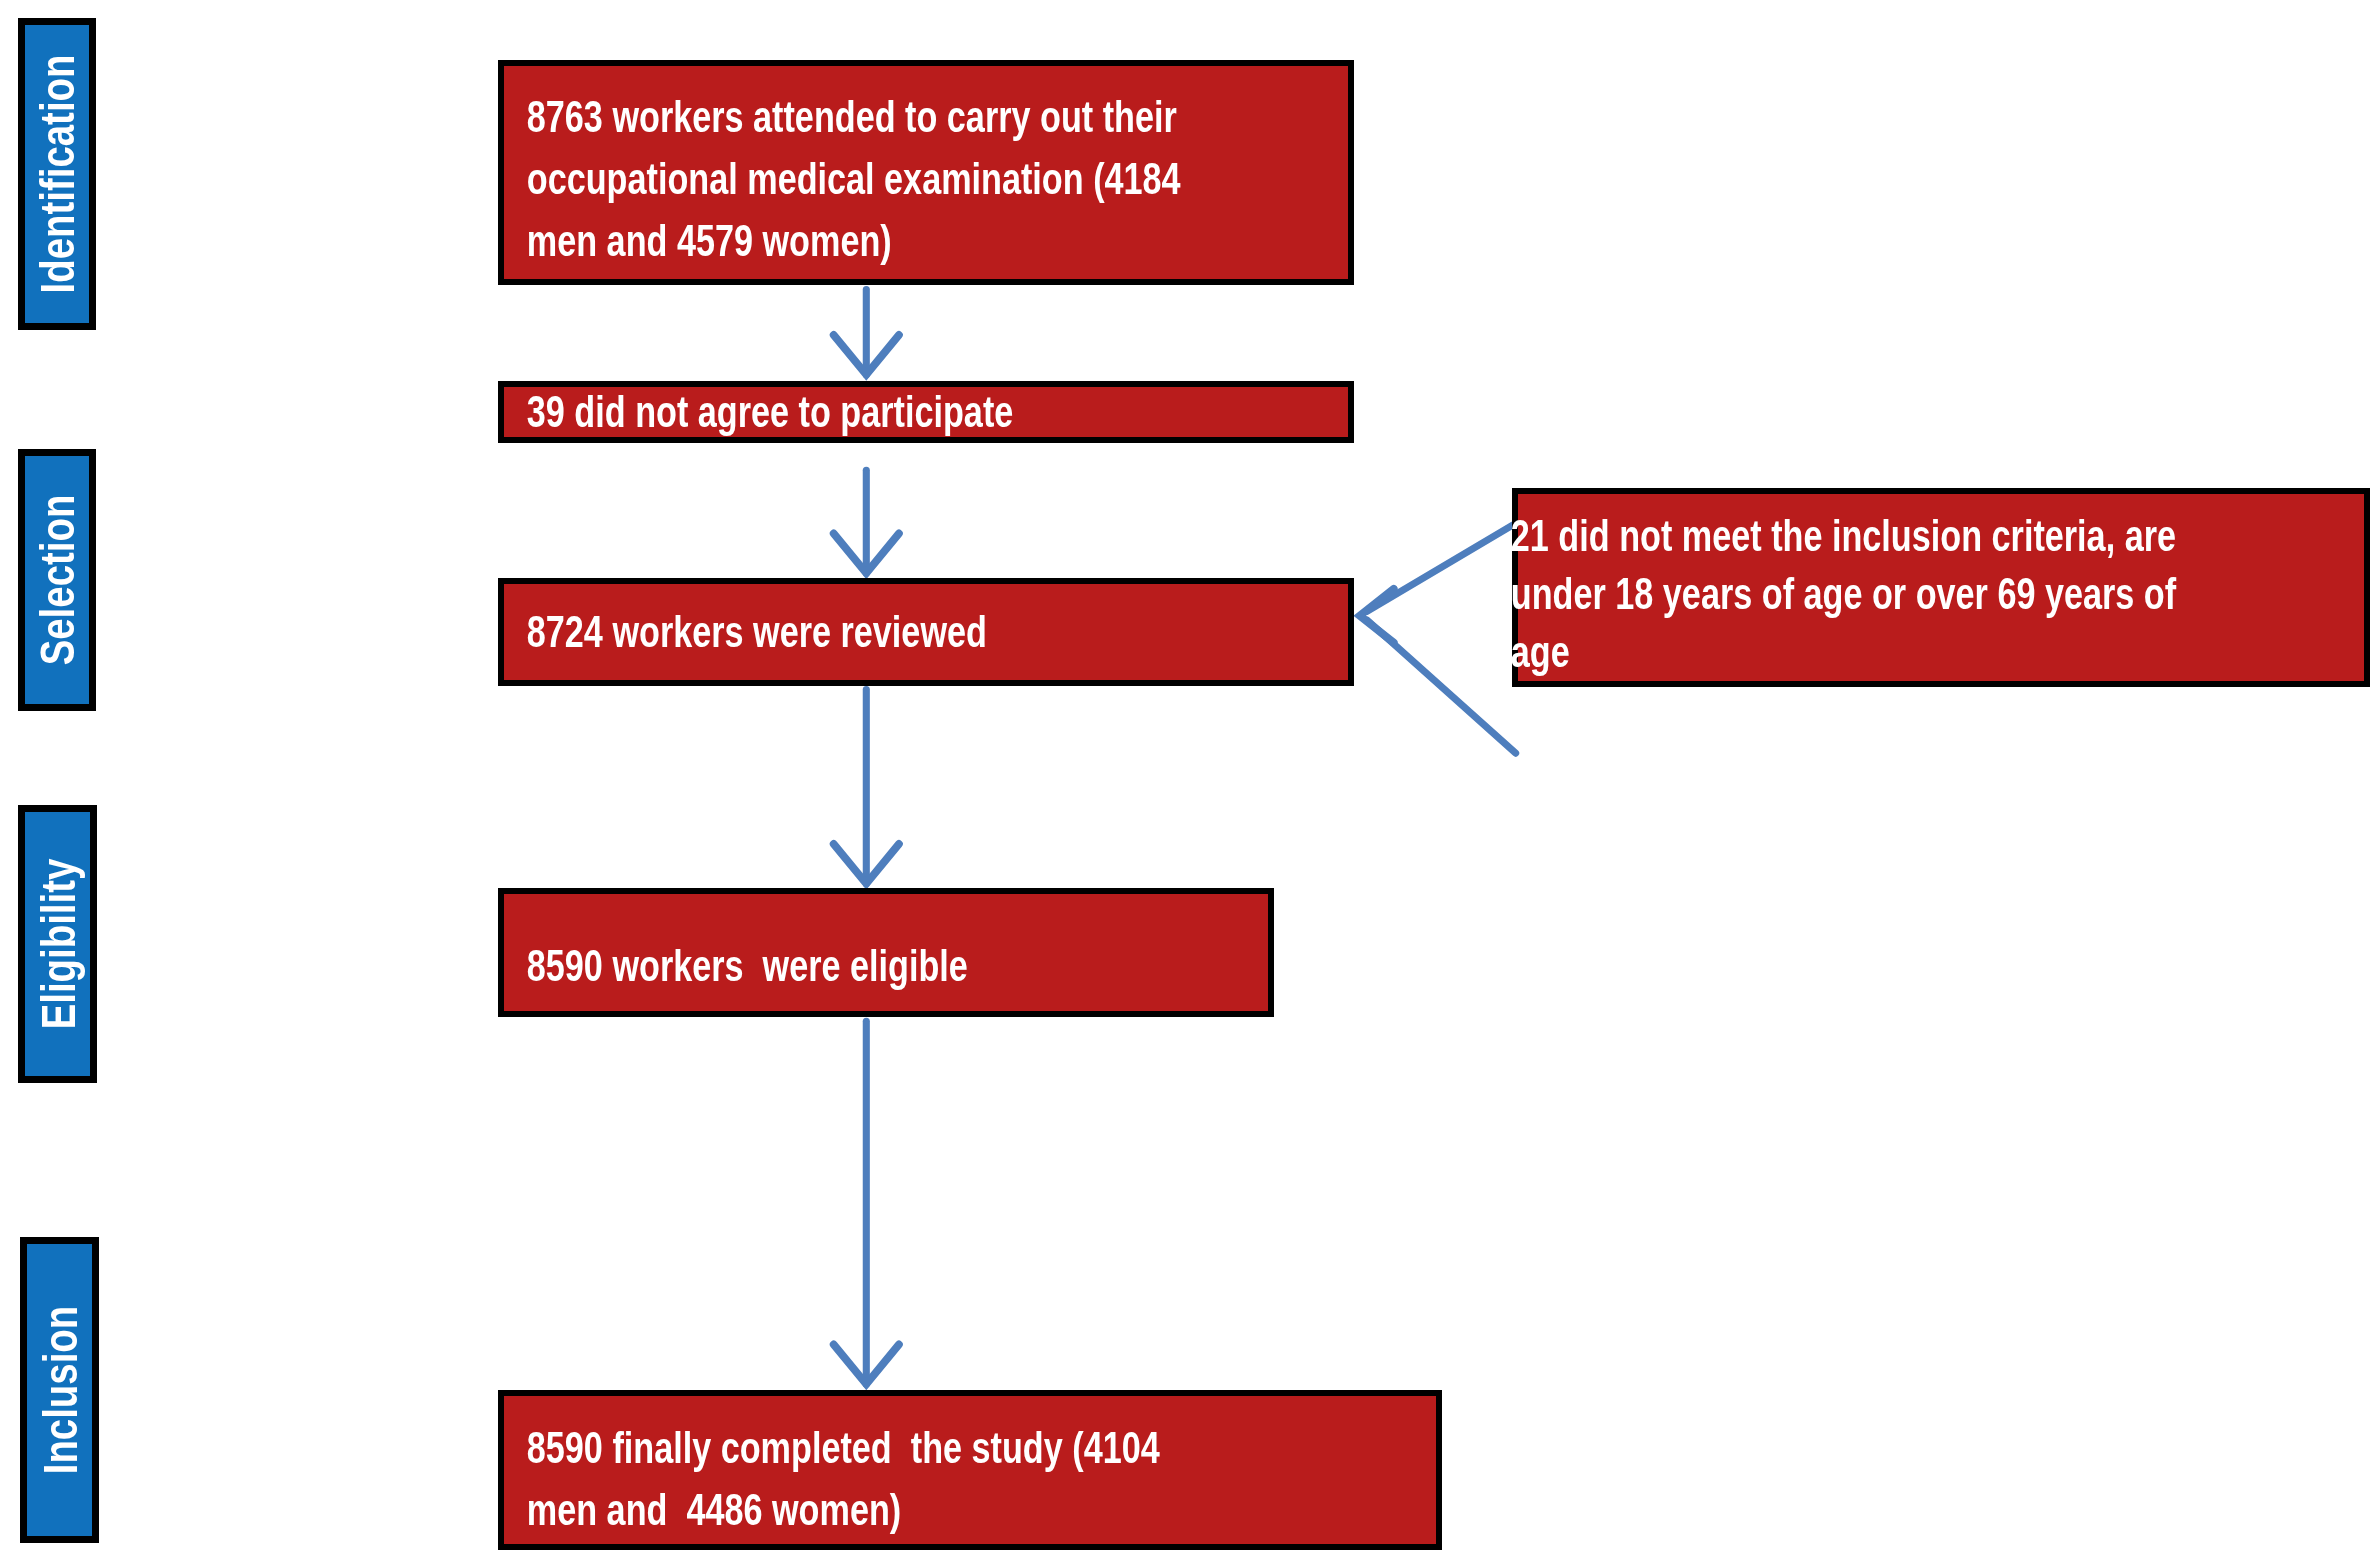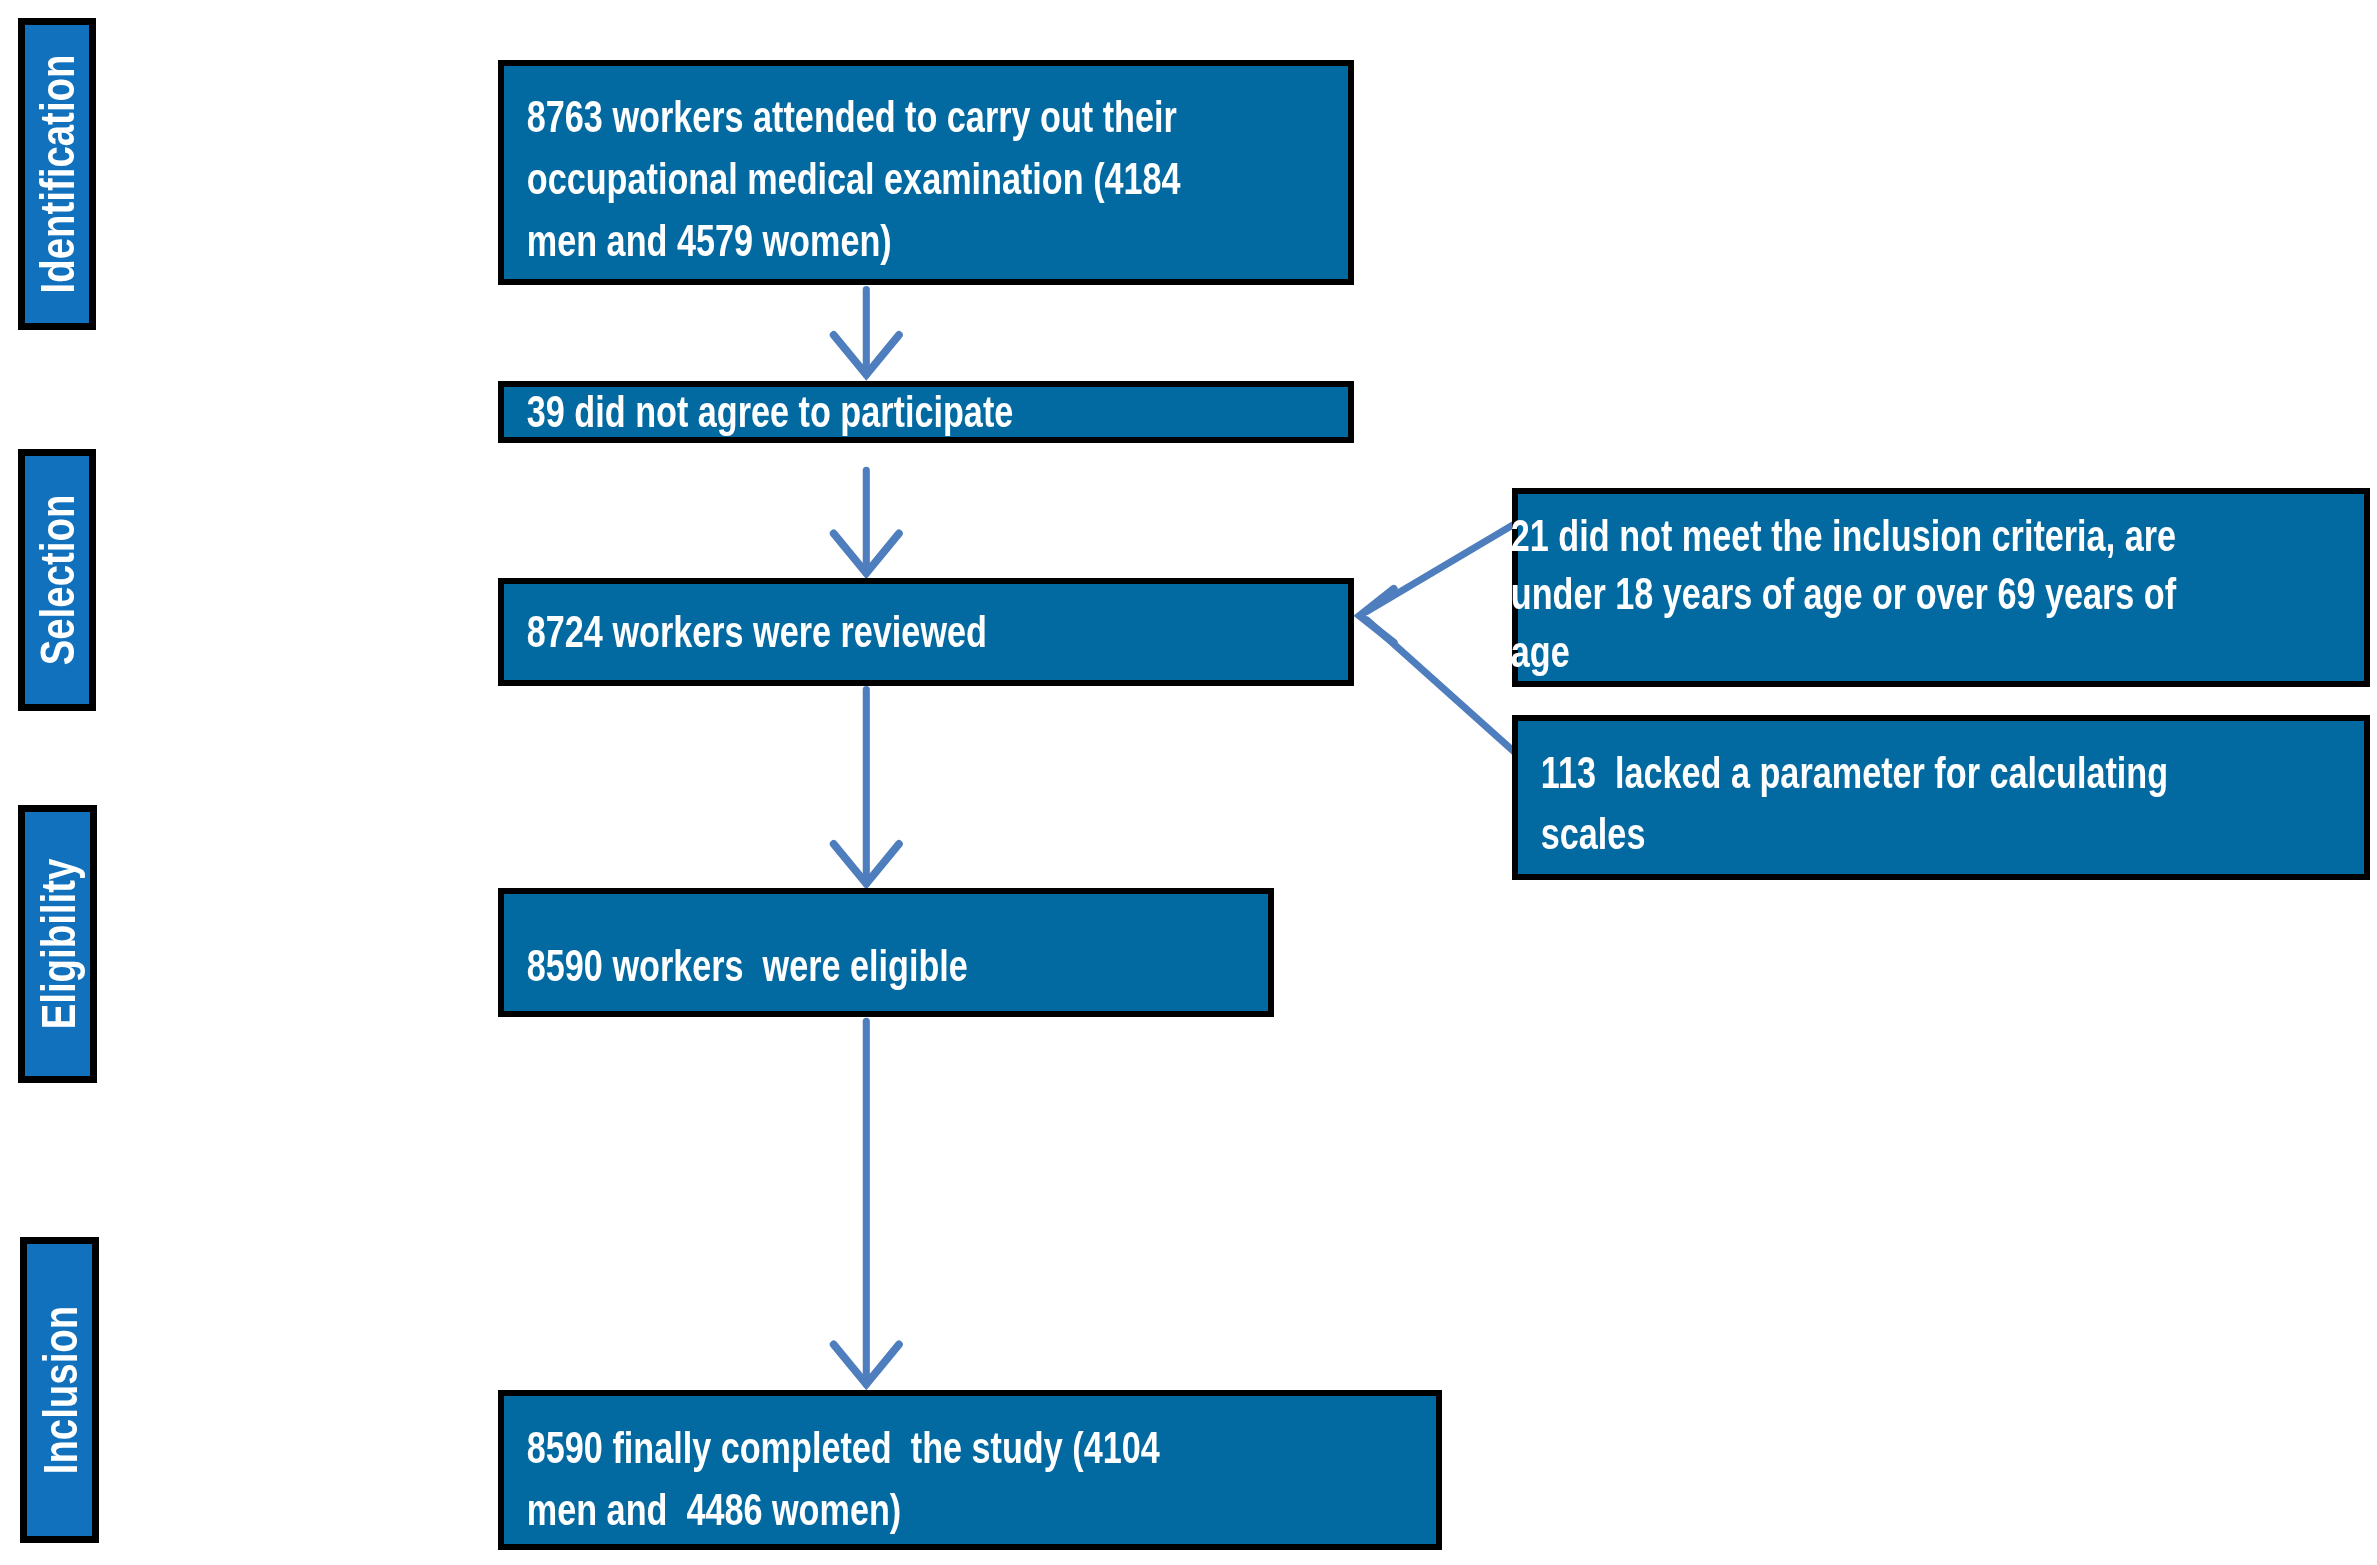--- a/index.html
+++ b/index.html
@@ -16,21 +16,21 @@
     overflow: hidden;
   }
   #connectors {
     position: absolute;
     left: 0; top: 0;
     width: 2377px;
     height: 1566px;
   }
   .box {
     position: absolute;
-    background: #0369a1;
+    background: #b91c1c;
     border: 6.4px solid #000000;
     box-sizing: border-box;
     color: #ffffff;
     font-weight: bold;
     display: flex;
     align-items: center;
   }
   .box.top-align {
     align-items: flex-start;
   }
@@ -145,21 +145,15 @@
   </div>
 
   <div class="box top-align" style="left:1512px; top:488px; width:858px; height:199px; padding-top:12.8px;justify-content:center;">
     <div class="box-lines" style="line-height:58px;">
       <div class="box-line">21 did not meet the inclusion criteria, are</div>
       <div class="box-line">under 18 years of age or over 69 years of</div>
       <div class="box-line">age</div>
     </div>
   </div>
 
-  <div class="box top-align" style="left:1512px; top:715px; width:858px; height:165px; padding-top:21px;">
-    <div class="box-lines" style="line-height:61px;">
-      <div class="box-line">113  lacked a parameter for calculating</div>
-      <div class="box-line">scales</div>
-    </div>
-  </div>
 
 </div>
 
 
 </body></html>

